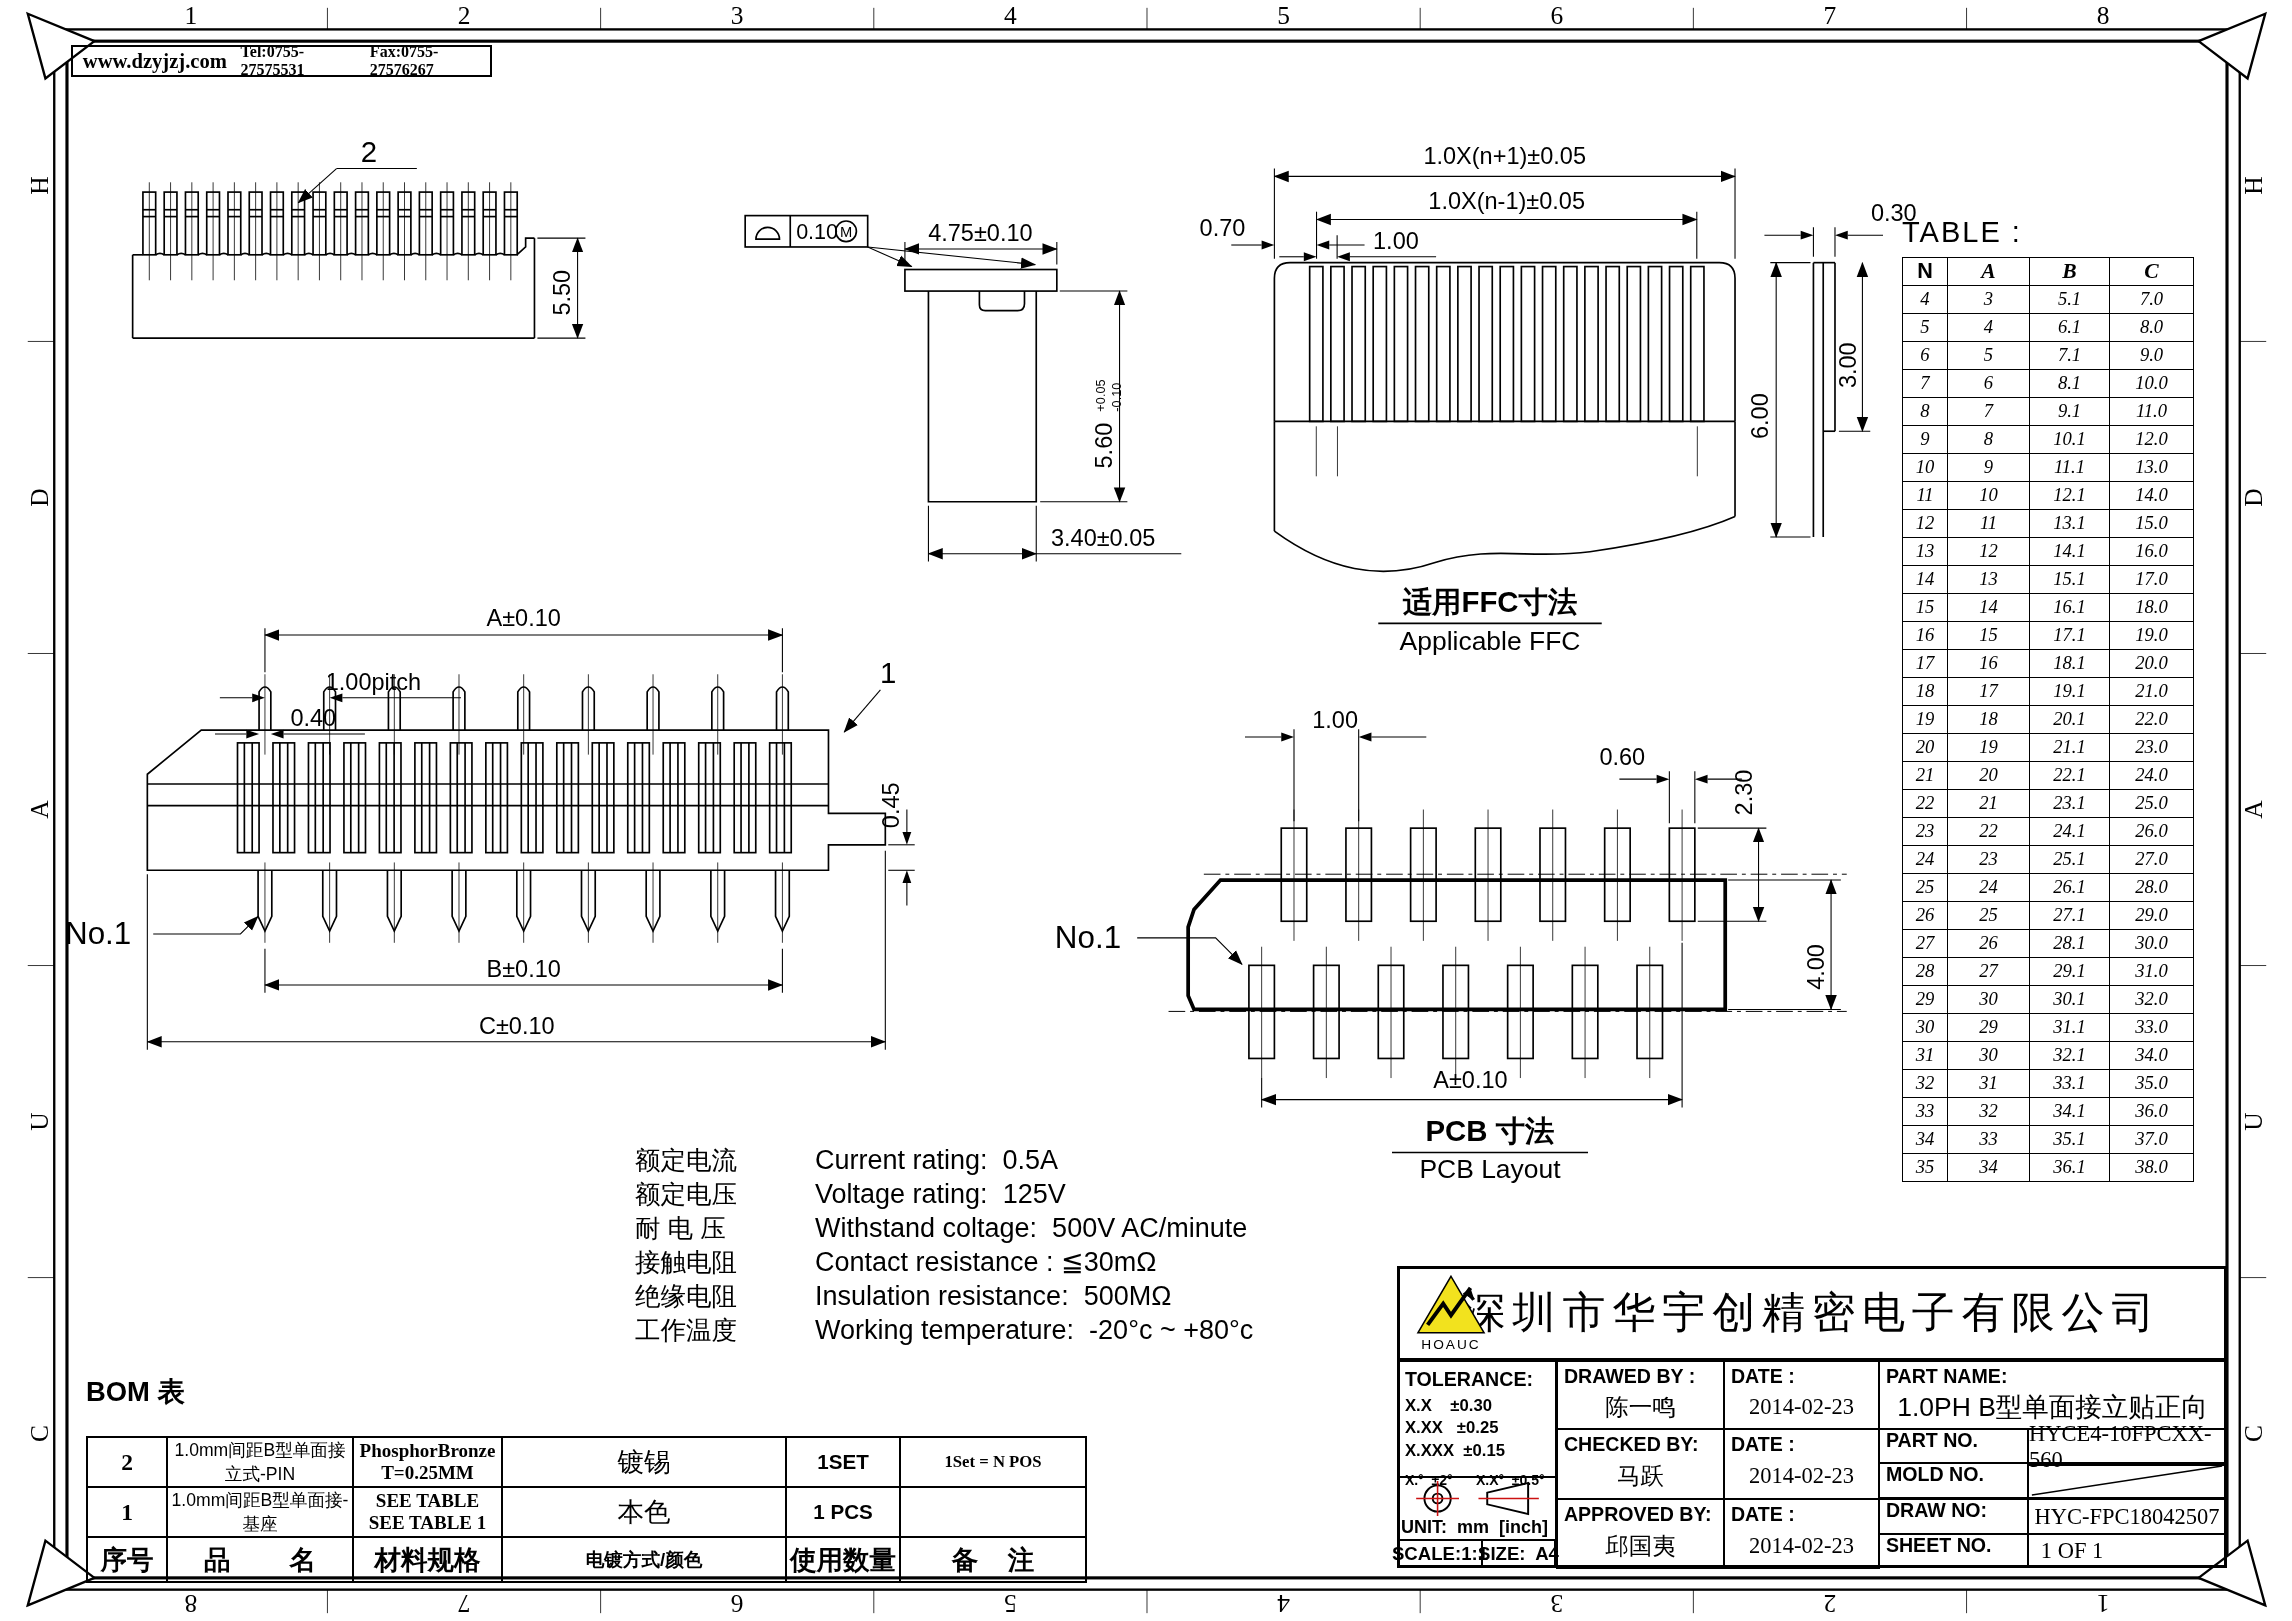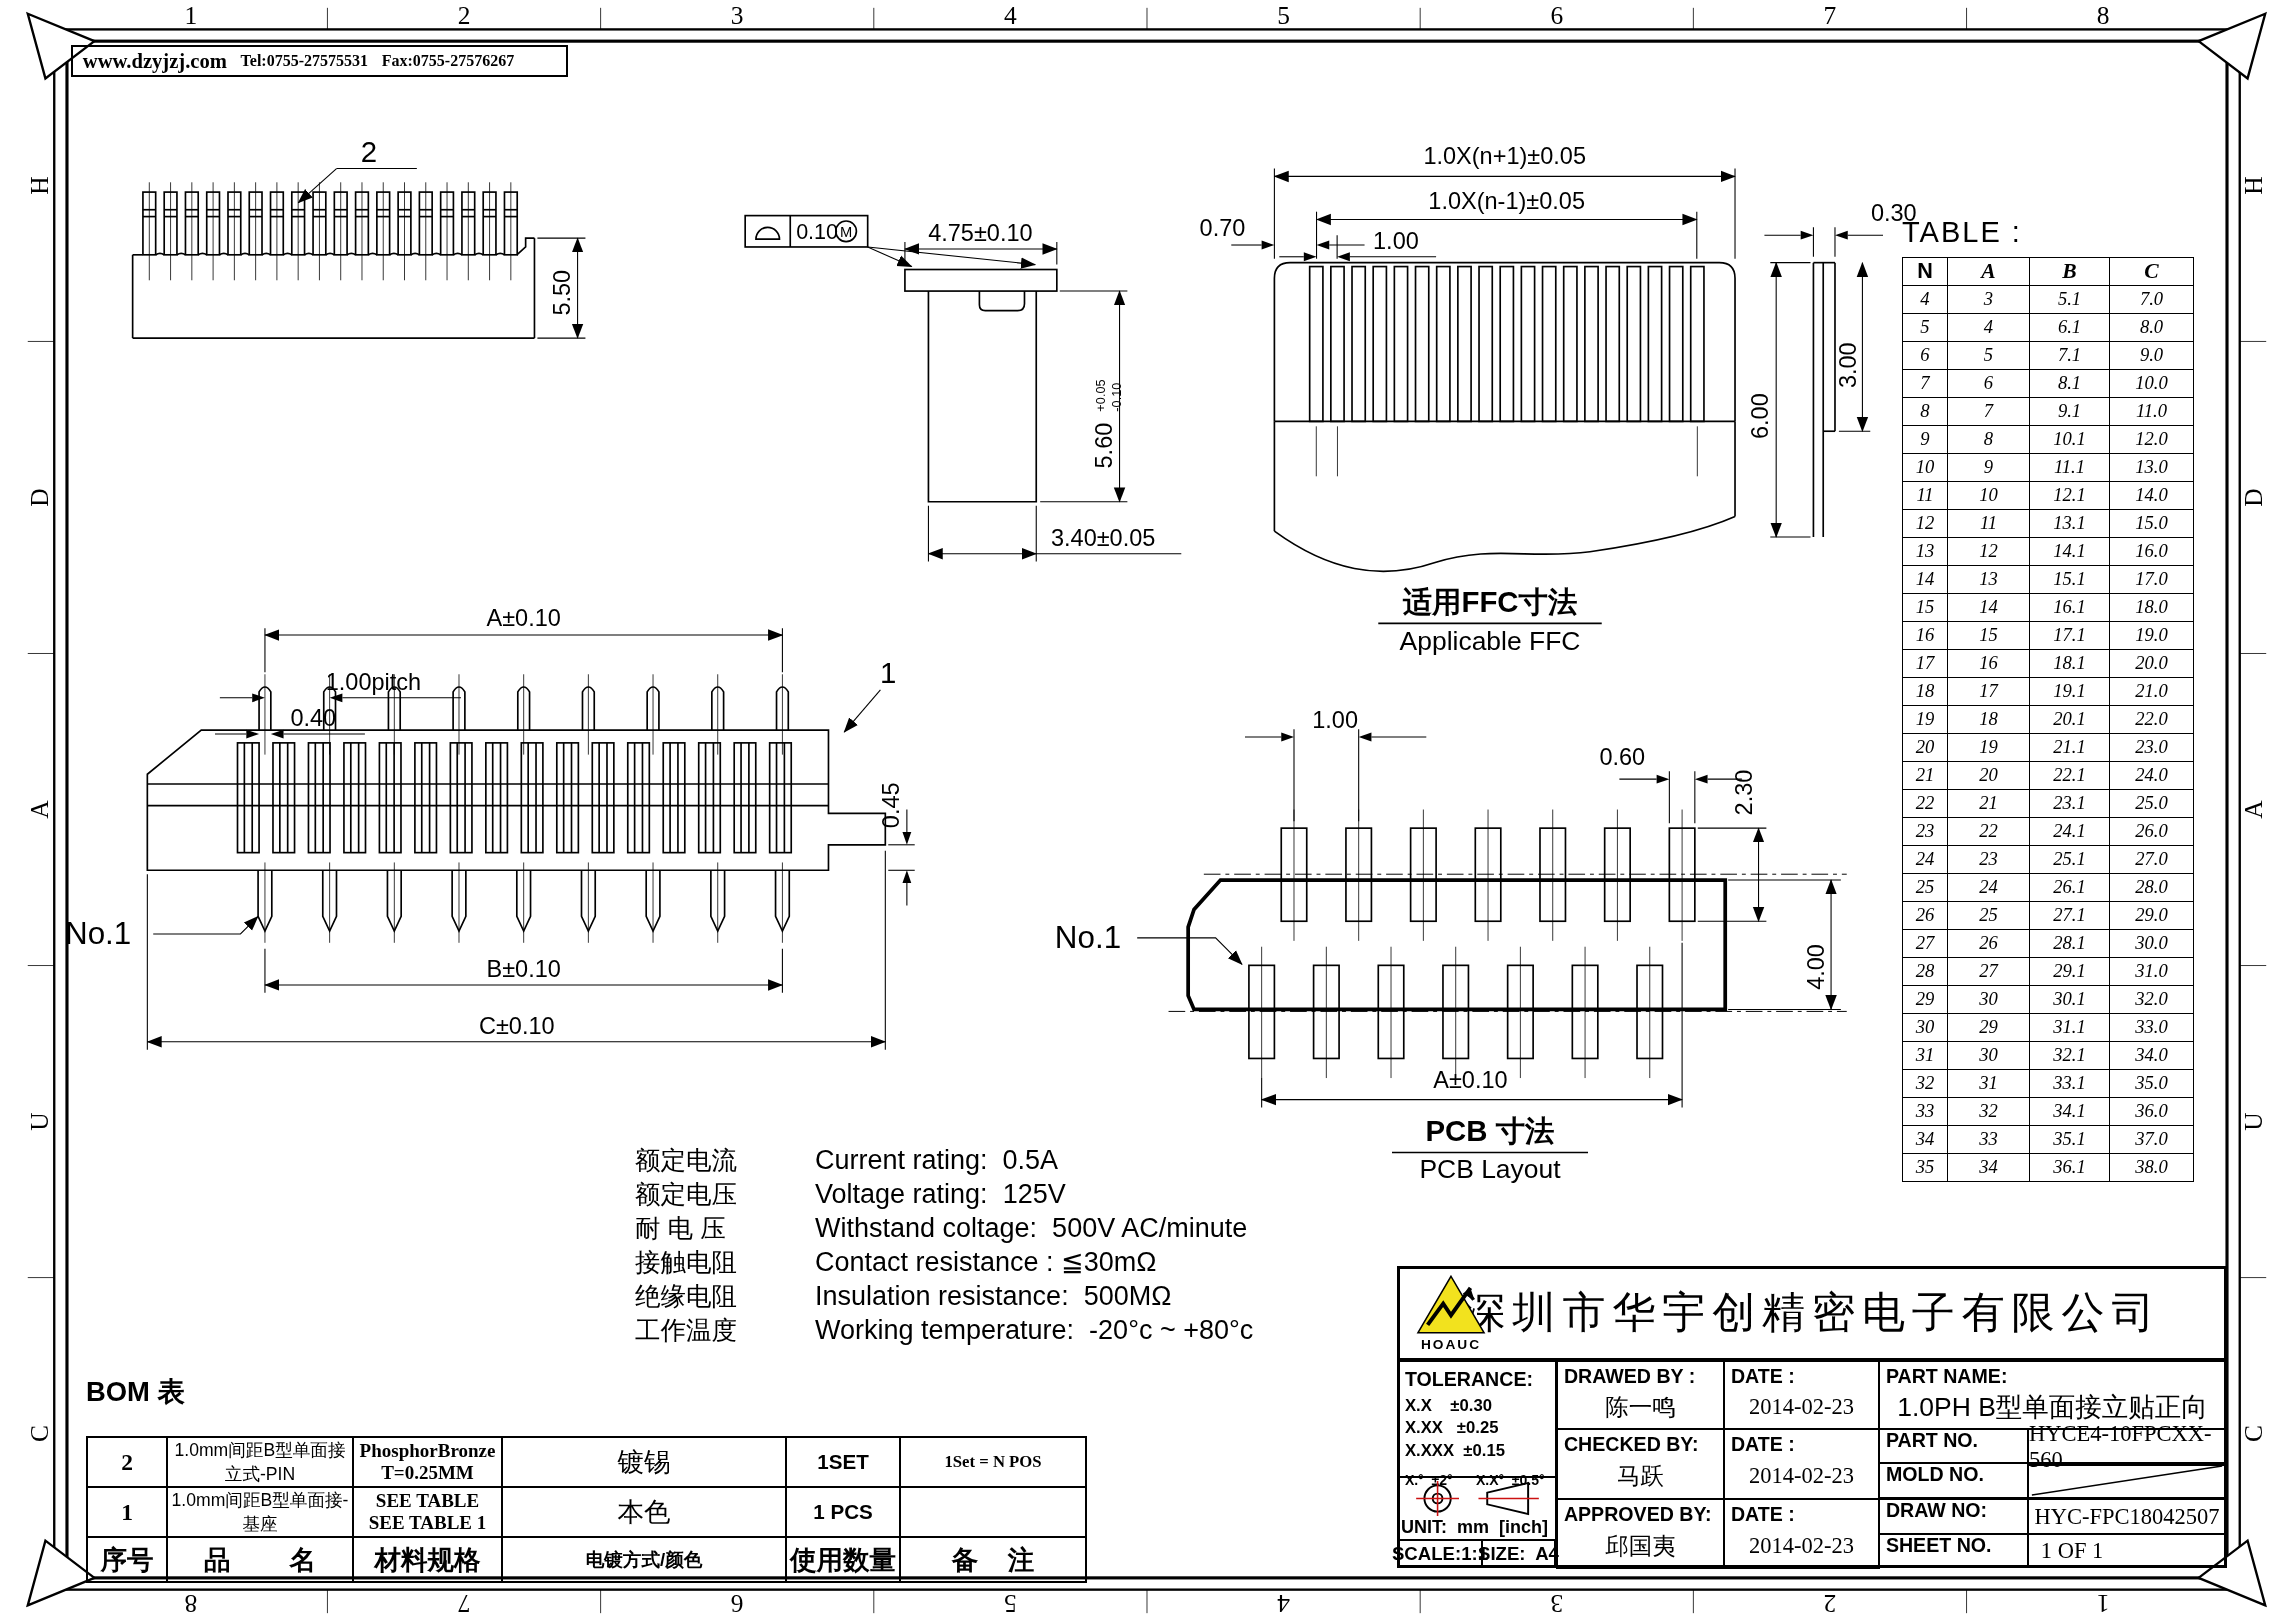--- a/index.html
+++ b/index.html
@@ -23,21 +23,21 @@
   .d22s{font-size:22px}
   .d13s{font-size:13px}
   .d15{font-size:15px;text-anchor:middle}
   .d30{font-size:30px;text-anchor:middle}
   .d32s{font-size:32px}
   .zone{font-size:26px;text-anchor:middle;font-family:"Liberation Serif",serif}
   .cap{font-size:30px;text-anchor:middle;font-weight:bold}
   .cap2{font-size:27px;text-anchor:middle}
   
   .abs{position:absolute}
-  #info-box{left:71px;top:45px;width:497px;height:32px;border:2.5px solid #000;display:flex;align-items:center;gap:13.7px;padding-left:9.8px;font-family:"Liberation Serif",serif;font-weight:bold}
+  #info-box{left:71px;top:45px;width:421px;height:32px;border:2.5px solid #000;display:flex;align-items:center;gap:13.7px;padding-left:9.8px;font-family:"Liberation Serif",serif;font-weight:bold}
   #info-box .site{font-size:20.6px}
   #info-box .tf{font-size:16px}
   
   #size-wrap{left:1902px;top:216px;width:294px}
   #size-title{font-size:29px;letter-spacing:2px;margin-bottom:7.8px}
   #size-table{border-collapse:collapse;table-layout:fixed;width:292px}
   #size-table th,#size-table td{border:1.6px solid #000;text-align:center;height:28px;padding:0;overflow:hidden}
   #size-table th{font-family:"Liberation Serif",serif;font-style:italic;font-size:21.6px;font-weight:bold}
   #size-table th:first-child{font-style:normal;font-family:"Liberation Sans",sans-serif}
   #size-table td{font-family:"Liberation Serif",serif;font-style:italic;font-size:18.6px}
@@ -65,21 +65,21 @@
   .cell{position:absolute;border:2px solid #000;display:flex;align-items:center;justify-content:center;background:transparent}
   .cell .cell-label{align-self:flex-start;padding:3.9px 0 0 5.9px;font-weight:bold;font-size:19.6px;line-height:1.05;white-space:pre}
   .cell.col{flex-direction:column;align-items:stretch}
   .cell .cell-value{flex:1;display:flex;align-items:center;justify-content:center}
   .vser{font-family:"Liberation Serif",serif;font-size:22.5px}
   .vcjk{font-size:23.5px}
   #tb-outer{left:1397px;top:1266px;width:830px;height:302px;border:3.1px solid #000}
   #company-cell{left:1397px;top:1266px;width:830px;height:94px}
   #company-text{font-size:43px;letter-spacing:6.9px;white-space:nowrap}
   #logo{position:absolute;left:1409px;top:1274px;width:84px;height:82px;display:flex;flex-direction:column;align-items:center}
-  #logo .logo-name{font-size:13.7px;font-weight:bold;letter-spacing:2px}
+  #logo .logo-name{font-size:13.7px;font-weight:normal;letter-spacing:2px}
   #tol-cell{left:1397px;top:1360px;width:160px;height:208px;border:2px solid #000}
   .tol-line{font-weight:bold;font-size:16.7px;white-space:pre;padding-left:5.9px;line-height:1.35}
   #tol-title{font-weight:bold;font-size:19.6px;padding:5.9px 0 3.9px 5.9px}
   #tol-angles{font-weight:bold;font-size:14px;white-space:pre;padding:9.8px 0 0 5.9px}
   .hline{position:absolute;border-top:2px solid #000}
   #unit-line{position:absolute;left:1401px;top:1517px;width:155px;font-weight:bold;font-size:18px;white-space:pre}
   .mini{font-size:18.6px;font-weight:bold;white-space:pre}
 </style>
 </head>
 <body>

